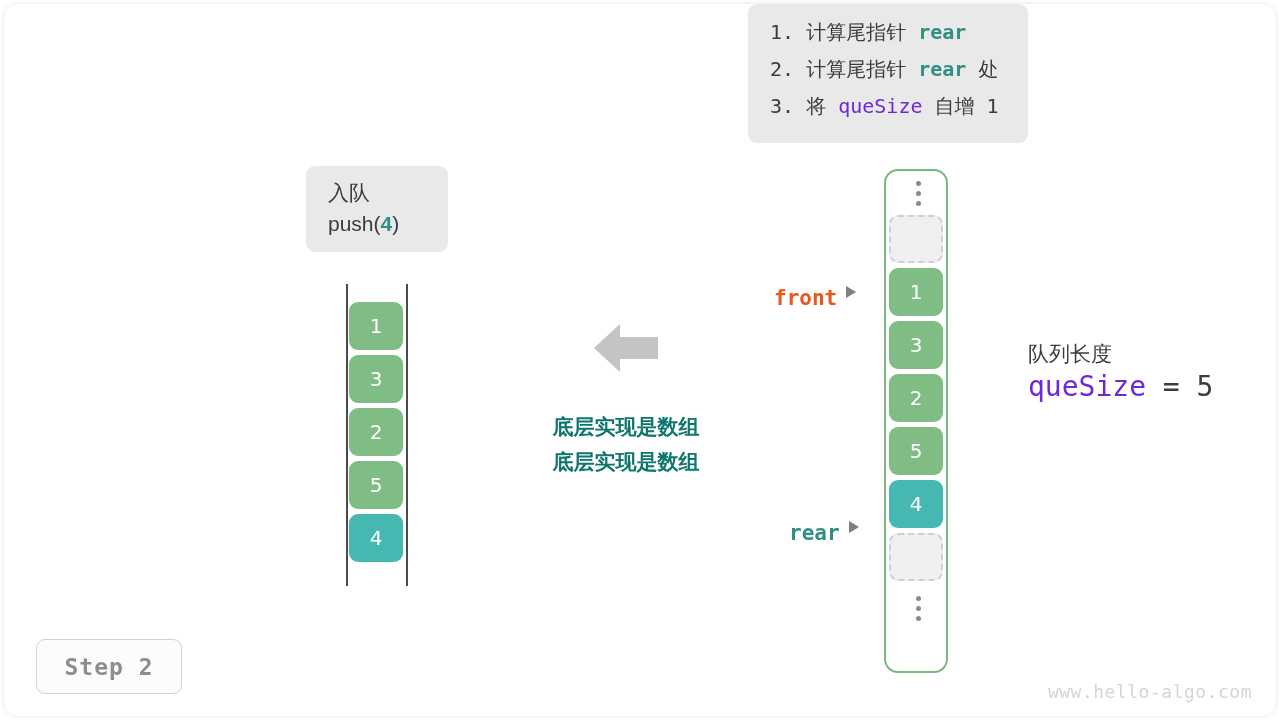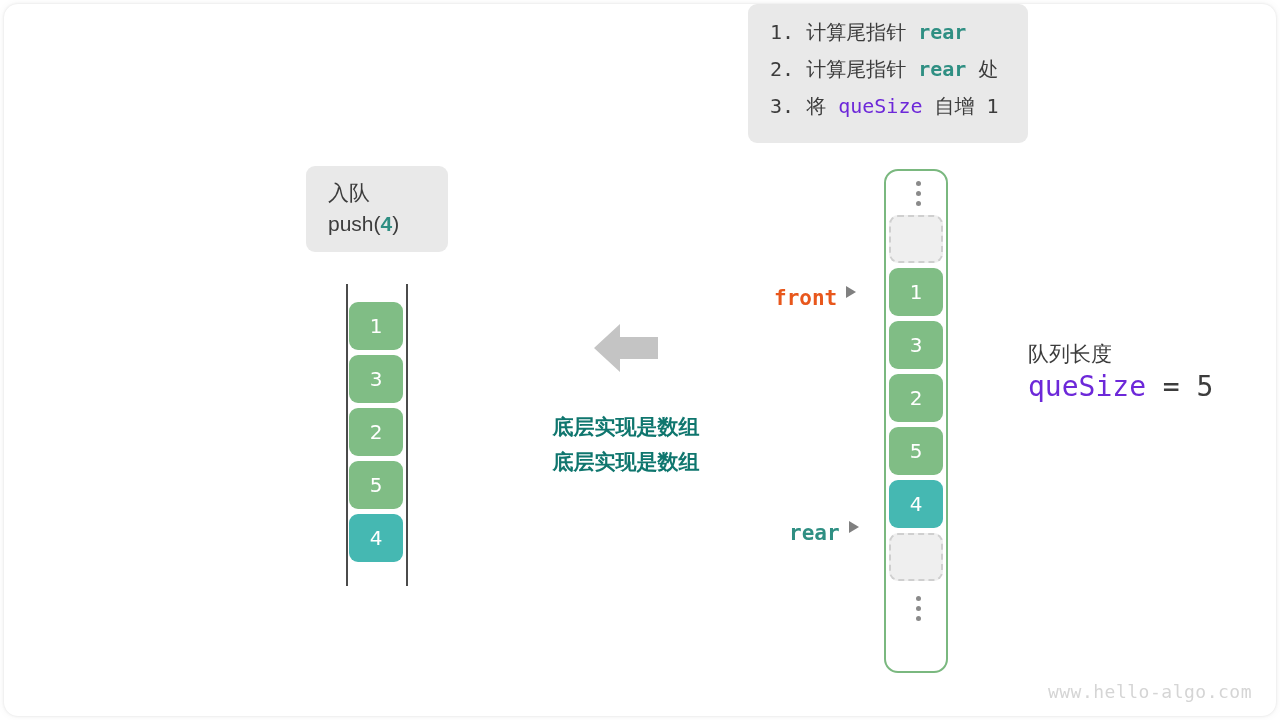--- a/index.html
+++ b/index.html
@@ -338,15 +338,18 @@
     <span class="ptr-arrow"></span>
   </div>
 
   <div id="quesize-info">
     <div class="zh">队列长度</div>
     <div class="code">
       <span class="tok-blue">queSize</span><span> = </span><span>5</span>
     </div>
   </div>
 
+  <div id="step-badge">
+    <span>Step 2</span>
+  </div>
 
   <div id="watermark">www.hello-algo.com</div>
 </div>
 
 </body></html>

